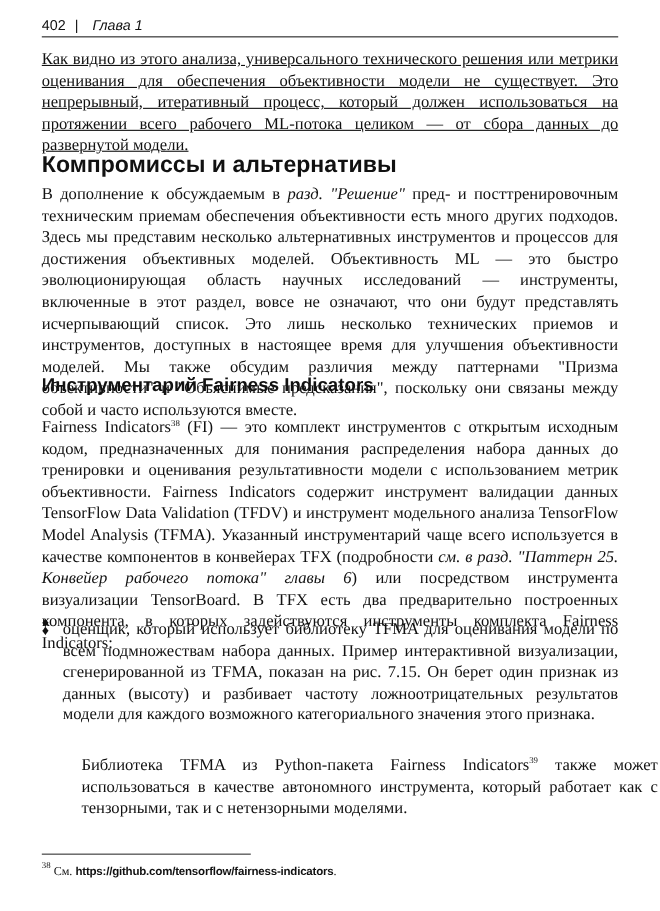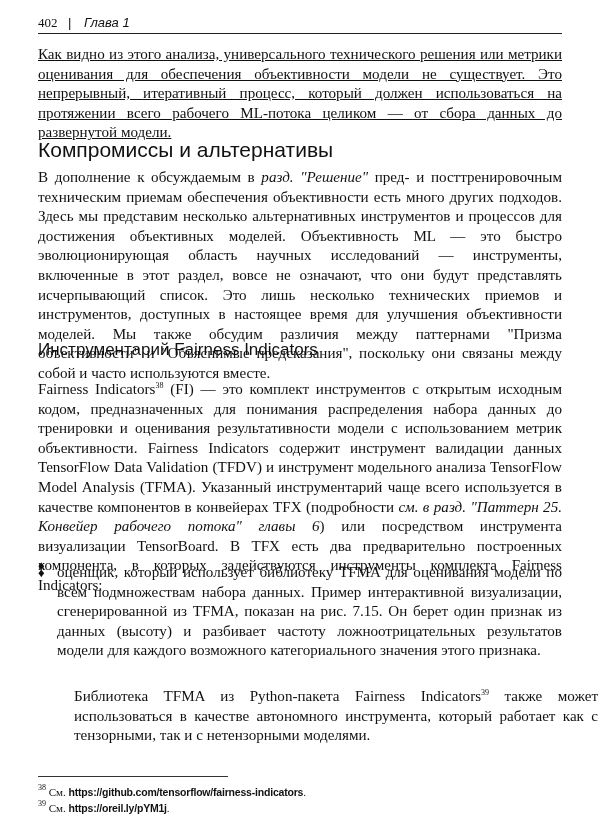--- a/index.html
+++ b/index.html
@@ -1,26 +1,26 @@
 <!DOCTYPE html>
 <html><head>
 <meta charset="utf-8">
 <style>
   html, body { margin: 0; padding: 0; background: #ffffff; }
   body { width: 600px; height: 828px; position: relative; overflow: hidden; color: #111; }
   .page { position: absolute; left: 38px; top: 0; width: 524px; }
   .running-head { position: absolute; top: 12px; left: 0; width: 524px; height: 21px;
     font-family: "Liberation Sans", sans-serif; font-size: 13px; border-bottom: 1.5px solid #222; }
-  .running-head .num { position: absolute; left: 0; top: 3px; font-family: Liberation Serif, serif; }
+  .running-head .num { position: absolute; left: 0; top: 3px; }
   .running-head .sep { position: absolute; left: 30px; top: 3px; }
   .running-head .chap { position: absolute; left: 46px; top: 3px; font-style: italic; }
   p, li { font-family: "Liberation Serif", serif; font-size: 15.1px; line-height: 19.6px;
     margin: 0; text-align: justify; hyphens: manual; }
   .p1 { position: absolute; top: 45px; left: 0; width: 524px; text-decoration: underline; }
-  h2 { font-family: "Liberation Sans", sans-serif; font-weight: normal; margin: 0; color: #111; }
+  h2 { font-family: "Liberation Sans", sans-serif; font-weight: bold; margin: 0; color: #111; }
   .h-main { position: absolute; top: 138px; left: 0; font-size: 21px; }
   .p2 { position: absolute; top: 168px; left: 0; width: 524px; }
   .h-sub { position: absolute; top: 340px; left: 0; font-size: 17px; }
   .p3 { position: absolute; top: 380px; left: 0; width: 524px; }
   ul { position: absolute; top: 556px; left: 0; width: 524px; margin: 0; padding: 0; list-style: none; }
   li { position: relative; padding-left: 19px; margin-bottom: 7px; }
   li .bullet { position: absolute; left: 0; top: 0; font-size: 13px; }
   .p4 { position: absolute; top: 687px; left: 0; width: 524px; margin-left: 36px; }
   sup { font-size: 8px; line-height: 0; vertical-align: 6px; }
   i { font-style: italic; }
@@ -59,16 +59,15 @@
       <span>оценщик, который использует библиотеку TFMA для оценивания модели по всем подмножествам набора данных. Пример интерактивной визуализации, сгенерированной из TFMA, показан на рис. 7.15. Он берет один признак из данных (высоту) и разбивает частоту ложноотрицательных результатов модели для каждого возможного категориального значения этого признака.</span>
     </li>
   </ul>
 
   <p class="p4"><span>Библиотека TFMA из Python-пакета Fairness Indicators</span><sup>39</sup><span> также может использоваться в качестве автономного инструмента, который работает как с тензорными, так и с нетензорными моделями.</span></p>
 
   <div class="fn-rule"></div>
 
   <div class="footnotes">
     <div class="fn"><sup>38</sup> <span>См. </span><b>https://github.com/tensorflow/fairness-indicators</b><span>.</span></div>
-    <div class="fn"><sup>39</sup> <span>См. </span><b>https://oreil.ly/pYM1j</b><span>.</span></div>
   </div>
 
 </div>
 
 </body></html>

